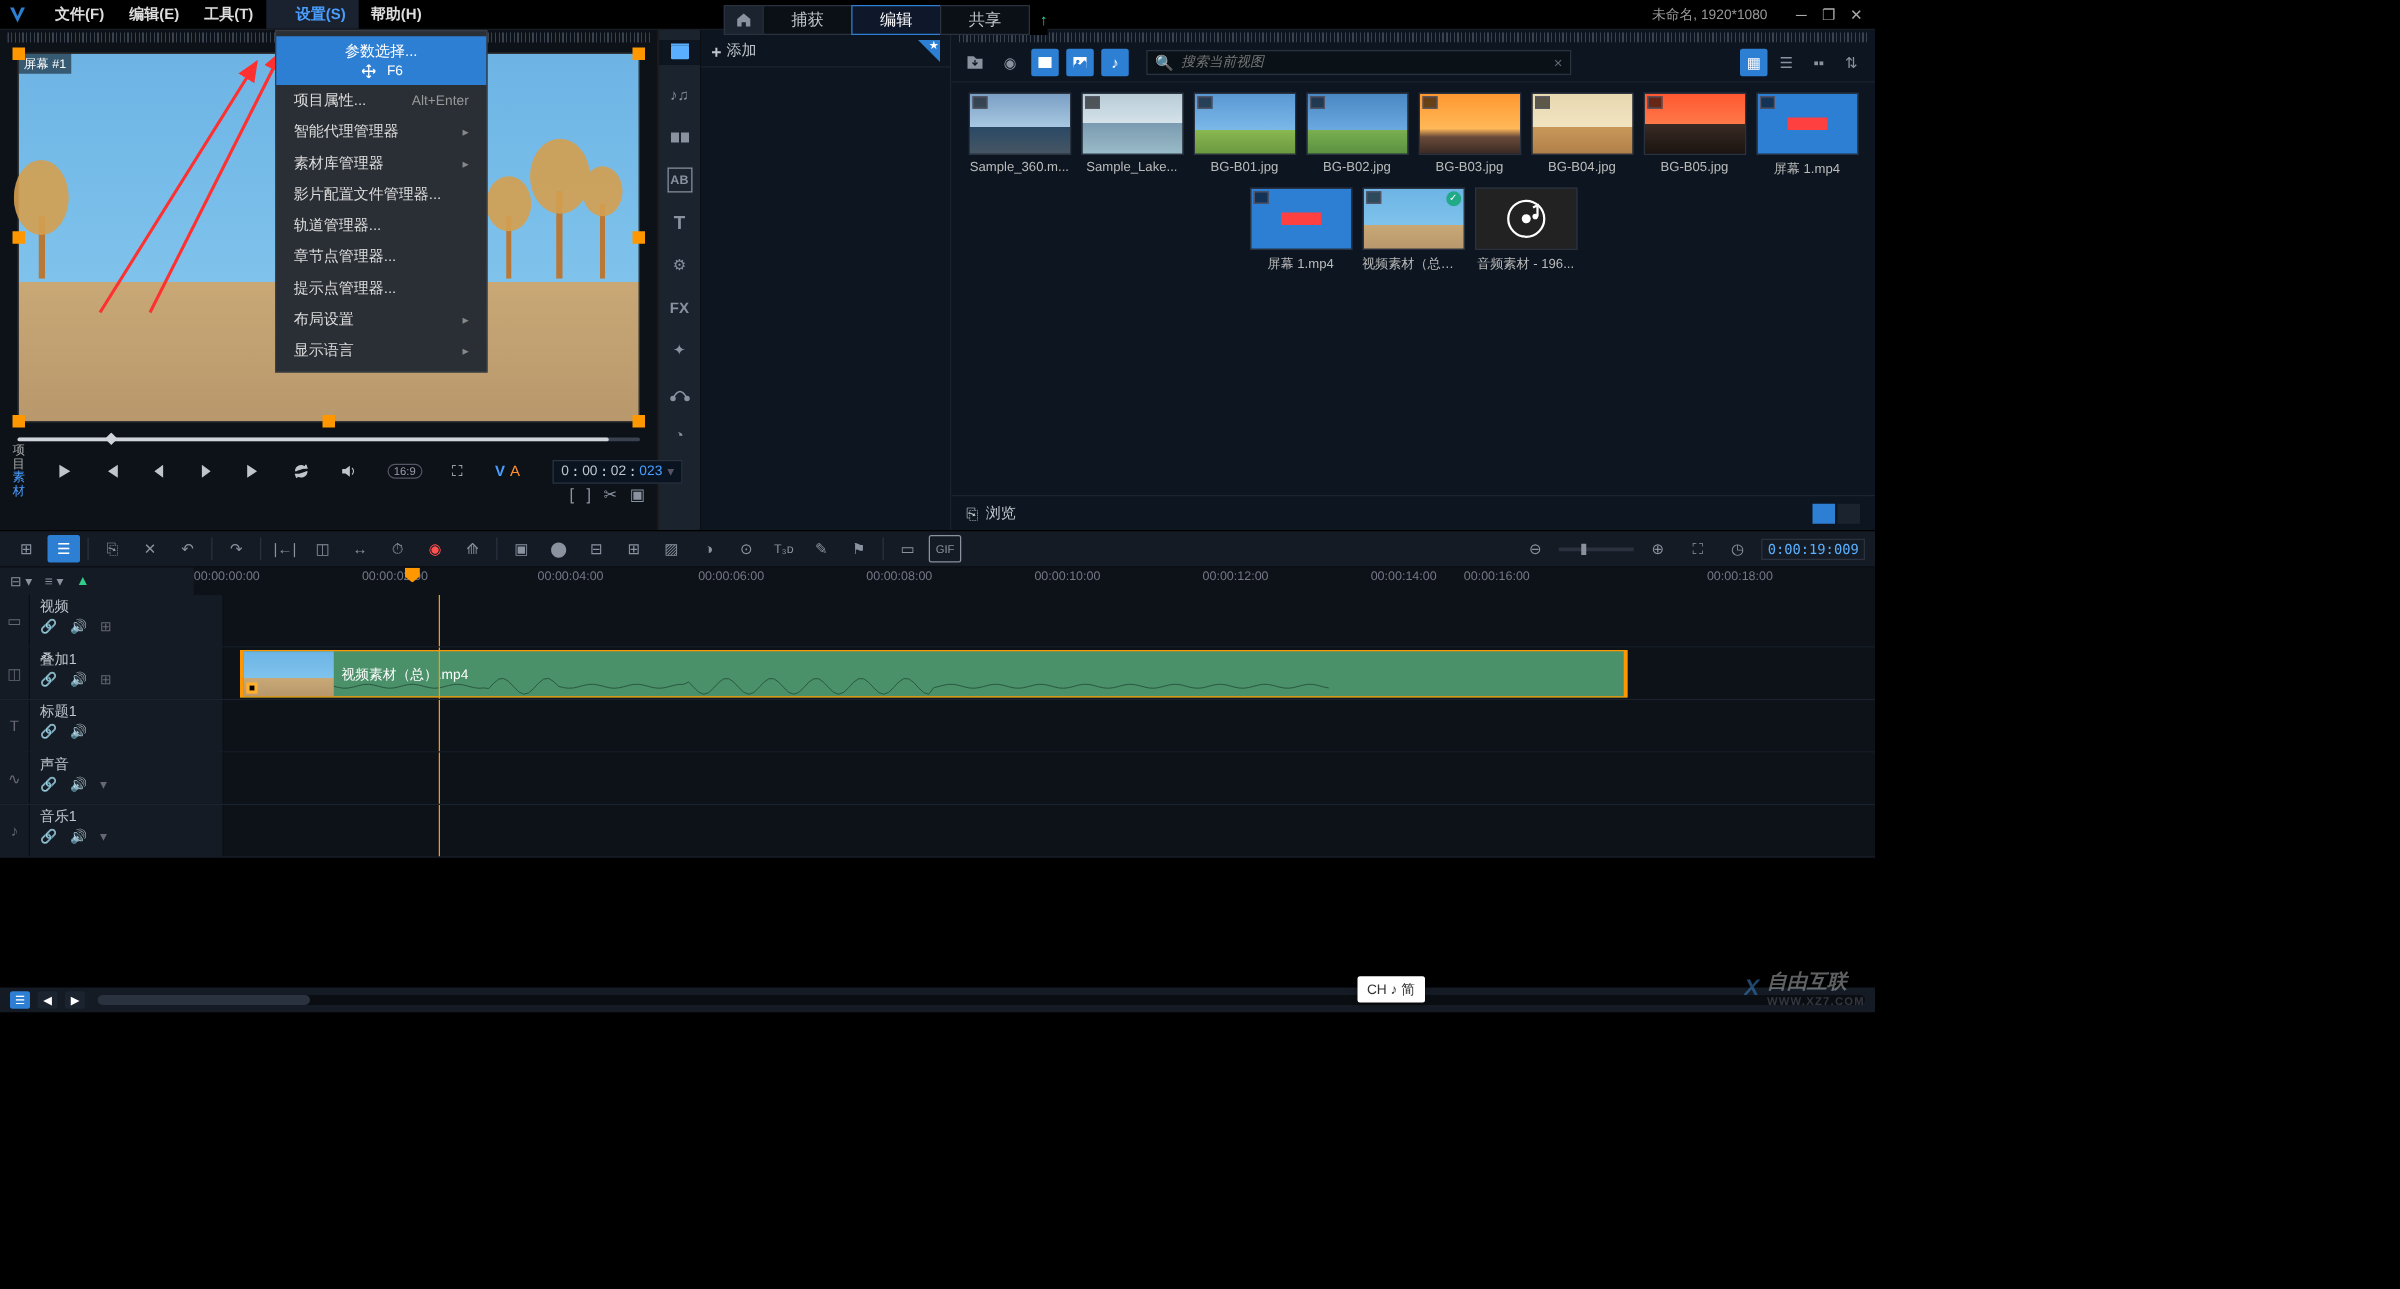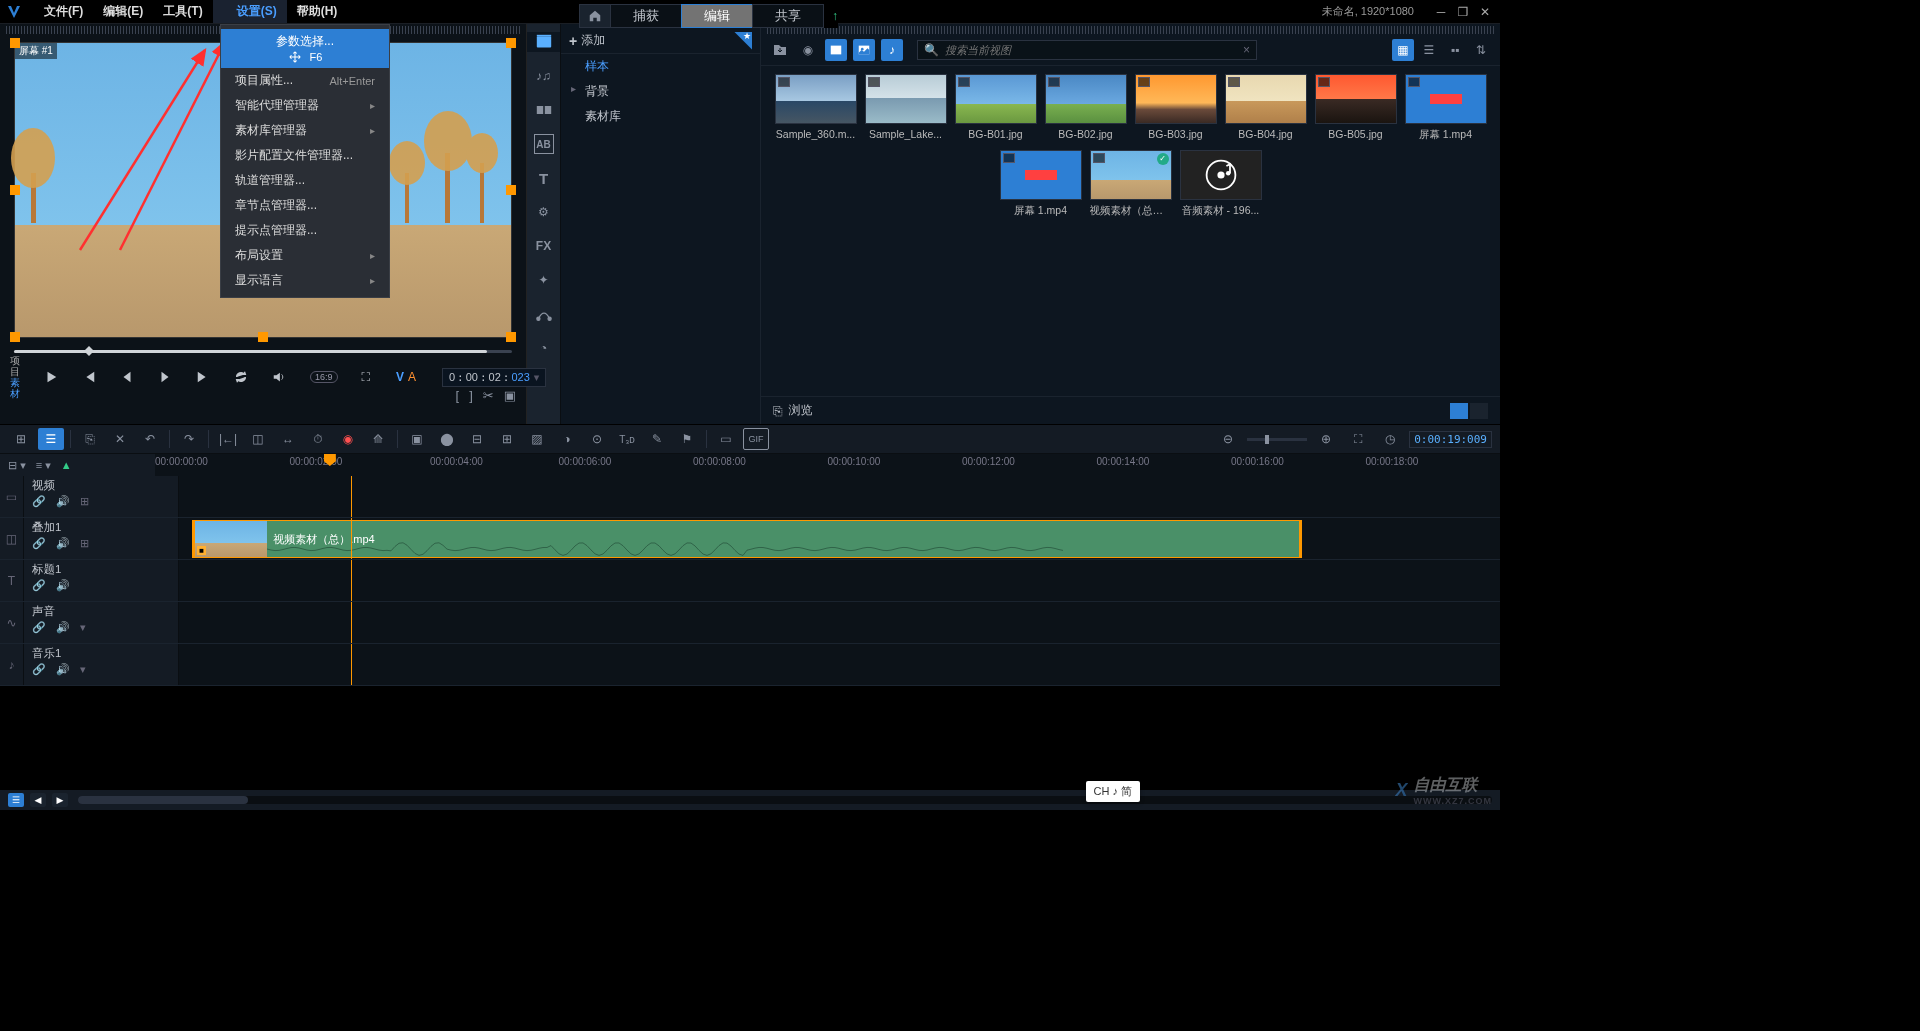--- a/index.html
+++ b/index.html
@@ -13,21 +13,21 @@
 .menu-item.active { background: #1a2230; color: #4a9eff; padding-left: 24px; }
 .window-controls { margin-left: auto; display: flex; align-items: center; gap: 8px; padding-right: 8px; }
 .wc-btn { width: 14px; height: 14px; cursor: pointer; color: #aaa; display:flex; align-items:center; justify-content:center;}
 .title-info { color: #999; font-size: 11px; margin-right: 12px; }
 
 
 .tabrow { height: 24px; background: #000; display: flex; align-items: center; position: absolute; left: 580px; top: 4px; }
 .hometab, .toptab { height: 24px; display: flex; align-items: center; justify-content: center; padding: 0 22px; border: 1px solid #2a3240; font-size: 13px; cursor: pointer; margin-left: -1px; }
 .hometab { padding: 0 8px; background: #1a232e; }
 .toptab.dark { background: #0a1016; }
-.toptab.active { background: #737373; border-color: #2d7fd4; color: #fff; }
+.toptab.active { background: #0f172a; border-color: #2d7fd4; color: #fff; }
 .arrow-up { margin-left: 8px; color: #3c8; }
 
 
 .main { display: flex; height: 400px; }
 
 
 .preview-panel { width: 527px; background: #0c1218; border-right: 1px solid #222; display: flex; flex-direction: column; position: relative; }
 .dotgrip { height: 8px; background: repeating-linear-gradient(90deg,#3a4250,#3a4250 1px,transparent 1px,transparent 3px); margin: 2px 6px 0; }
 .preview-frame { margin: 8px 14px 0; height: 296px; position: relative; background: linear-gradient(180deg,#6db4e5 0%,#7fc3ec 62%,#c9a876 62%,#b8986c 100%); border: 1px solid #333; text-align: right; }
 .preview-label { position: absolute; top: 0; left: 0; background: rgba(0,0,0,.5); color: #fff; font-size: 10px; padding: 1px 4px; }
@@ -367,25 +367,20 @@
       <div class="sbicon">◔</div>
     </div>
     <div class="lib-tree">
       <div class="lib-toolbar">
         <div class="add-btn">
             <span class="plus">+</span>
             <span>添加</span>
           </div>
         <div class="bookmark-corner"></div>
       </div>
-      <div id="tree-items">
-          <div class="tree-item active">样本</div>
-          <div class="tree-item"><span class="caret">▸</span>背景</div>
-          <div class="tree-item">素材库</div>
-        </div>
     </div>
     <div class="lib-main">
       <div class="dotgrip" style="margin:2px 6px 0"></div>
       <div class="lib-topbar">
         <div class="iconbtn">
             <svg width="16" height="16" viewBox="0 0 16 16" fill="currentColor">
               <path d="M2 3h5l2 2h5v8H2z"></path>
               <path d="M8 6v4M6 8l2 2 2-2" stroke="#0d1620" fill="none"></path>
             </svg>
           </div>
@@ -553,21 +548,21 @@
   </div>
   <div class="tl-ruler" id="ruler">
       <span class="tick" style="left: 0px;">00:00:00:00</span>
       <span class="tick" style="left: 134.5px;">00:00:02:00</span>
       <span class="tick" style="left: 275px;">00:00:04:00</span>
       <span class="tick" style="left: 403.5px;">00:00:06:00</span>
       <span class="tick" style="left: 538px;">00:00:08:00</span>
       <span class="tick" style="left: 672.5px;">00:00:10:00</span>
       <span class="tick" style="left: 807px;">00:00:12:00</span>
       <span class="tick" style="left: 941.5px;">00:00:14:00</span>
-      <span class="tick" style="left: 1076px;">00:00:16:00</span>
+      <span class="tick" style="left: 1016px;">00:00:16:00</span>
       <span class="tick" style="left: 1210.5px;">00:00:18:00</span>
       <div class="playhead-marker" style="left: 168.85px;"></div>
     </div>
 </div>
 
 <div class="timeline" id="tracks">
     <div class="track">
       <div class="track-type-icon">▭</div>
       <div class="track-header">
         <div class="track-name">视频</div>

